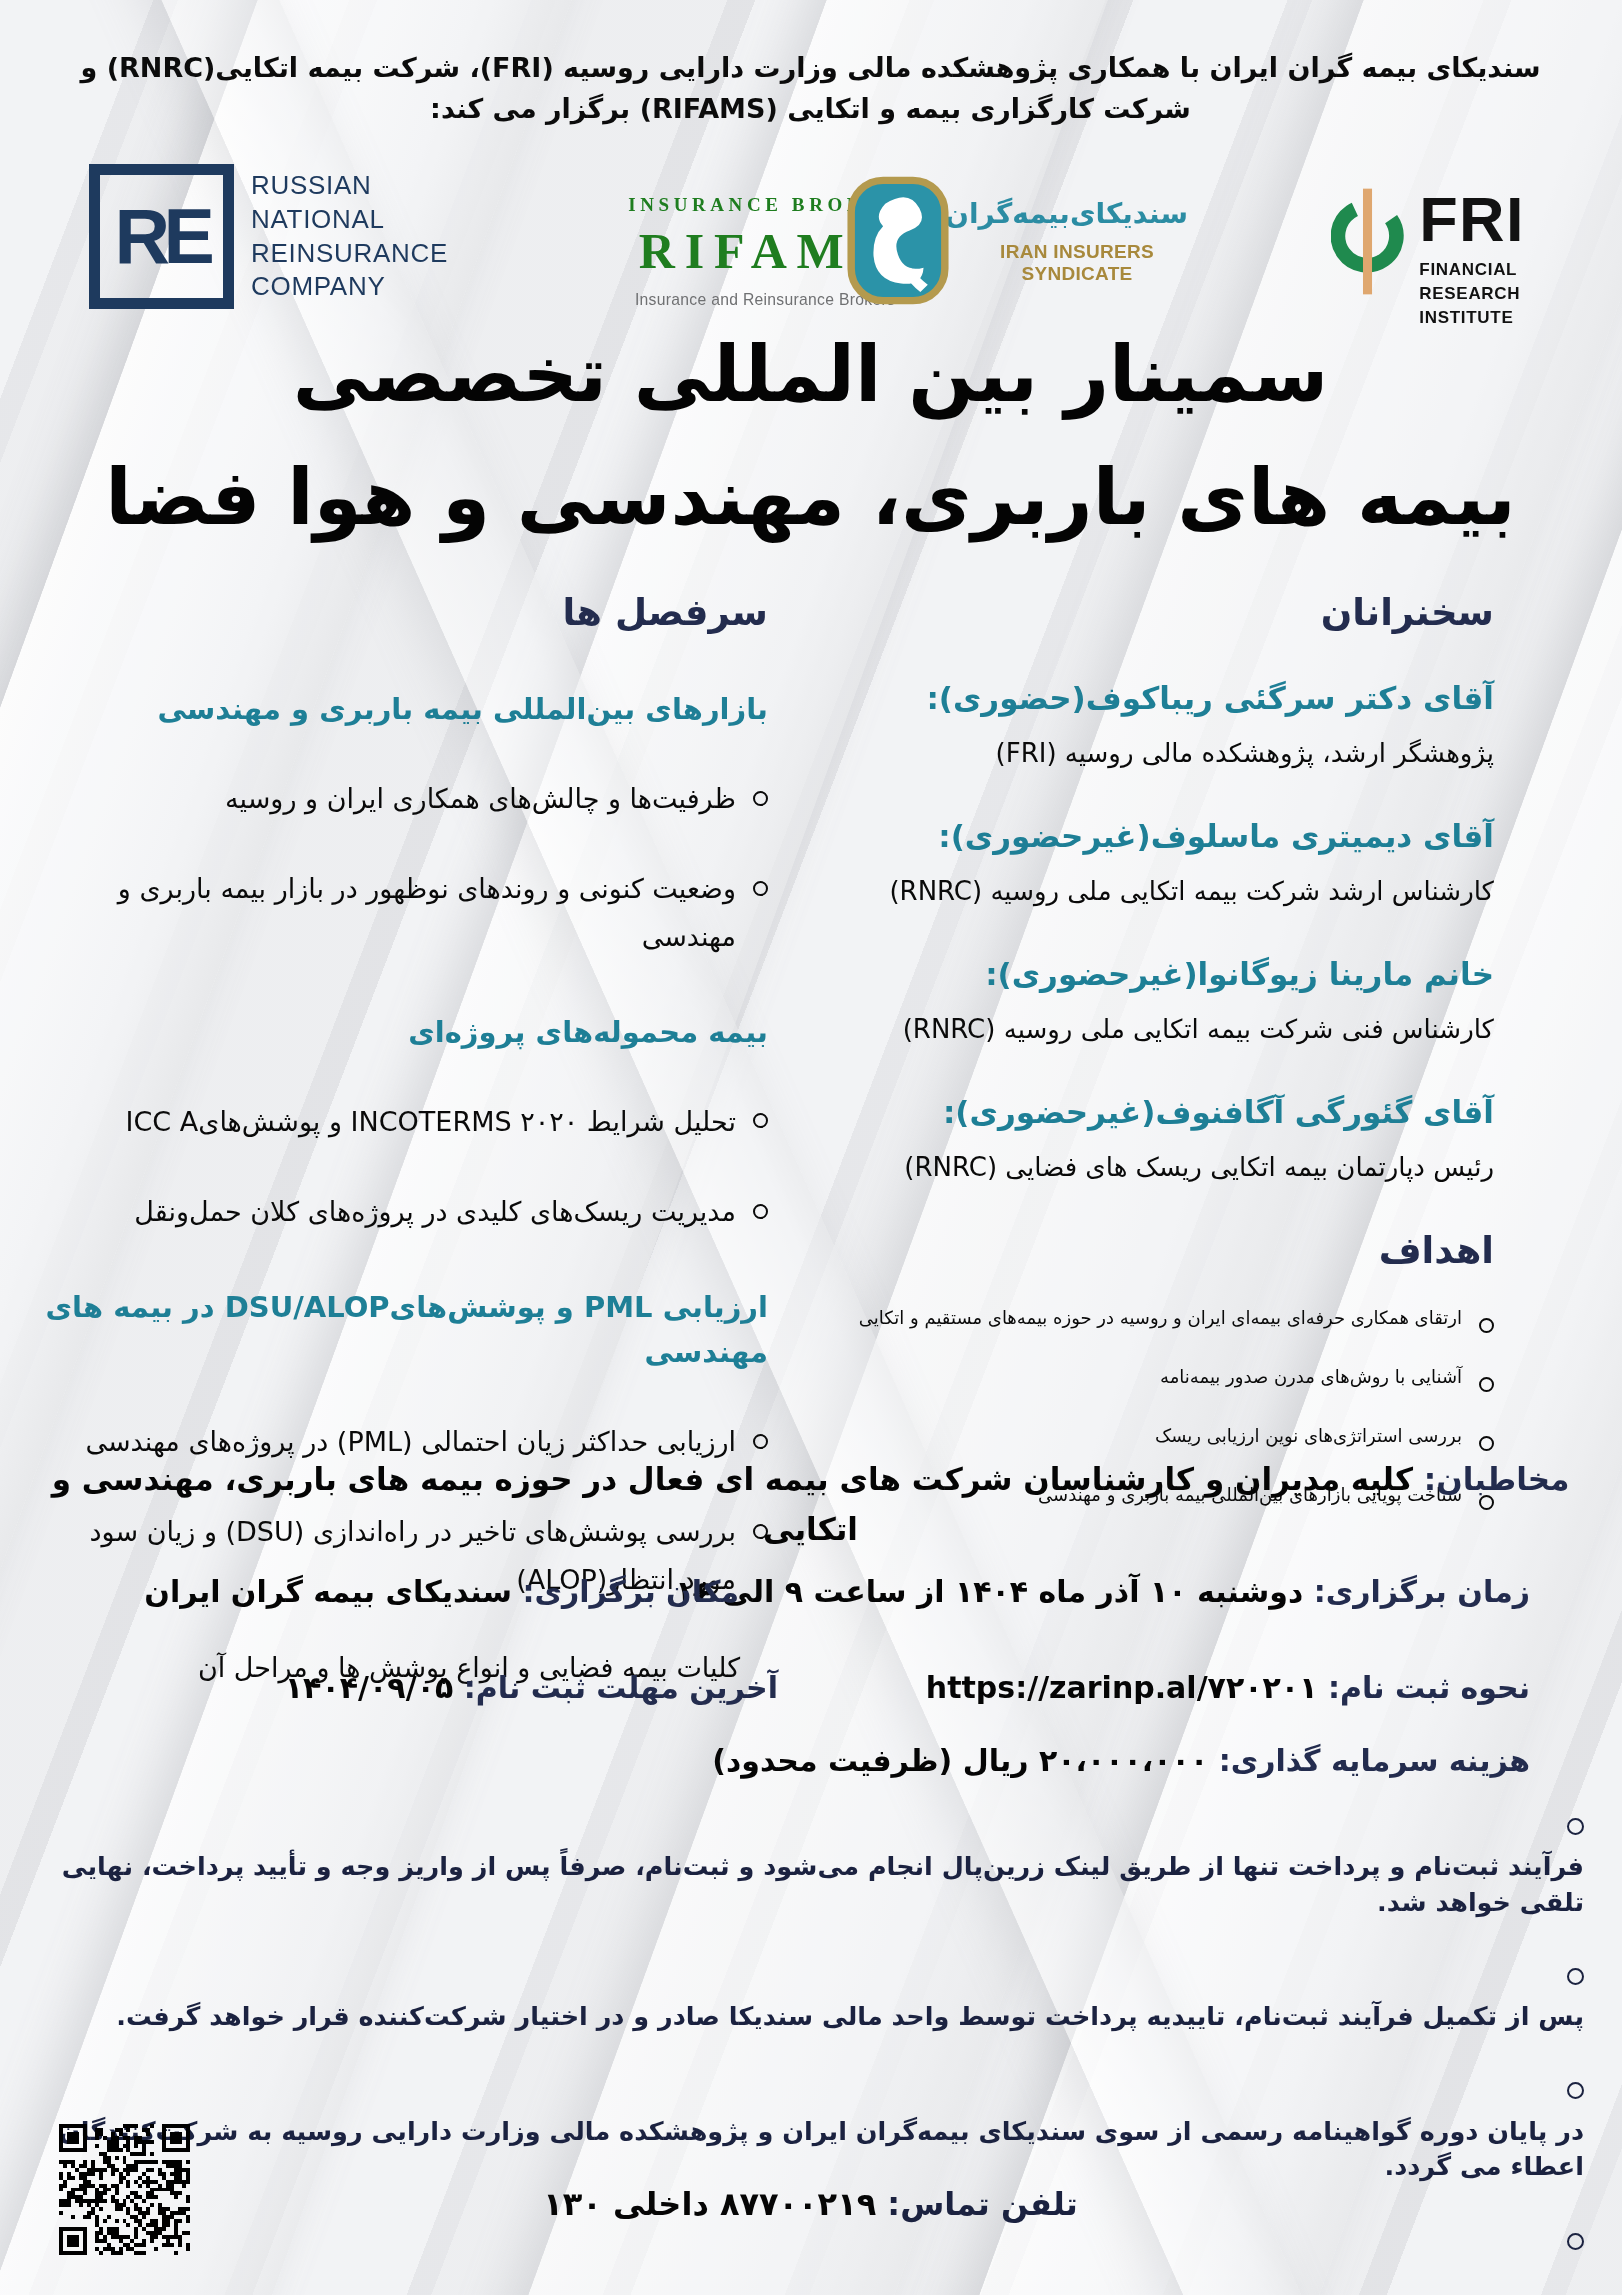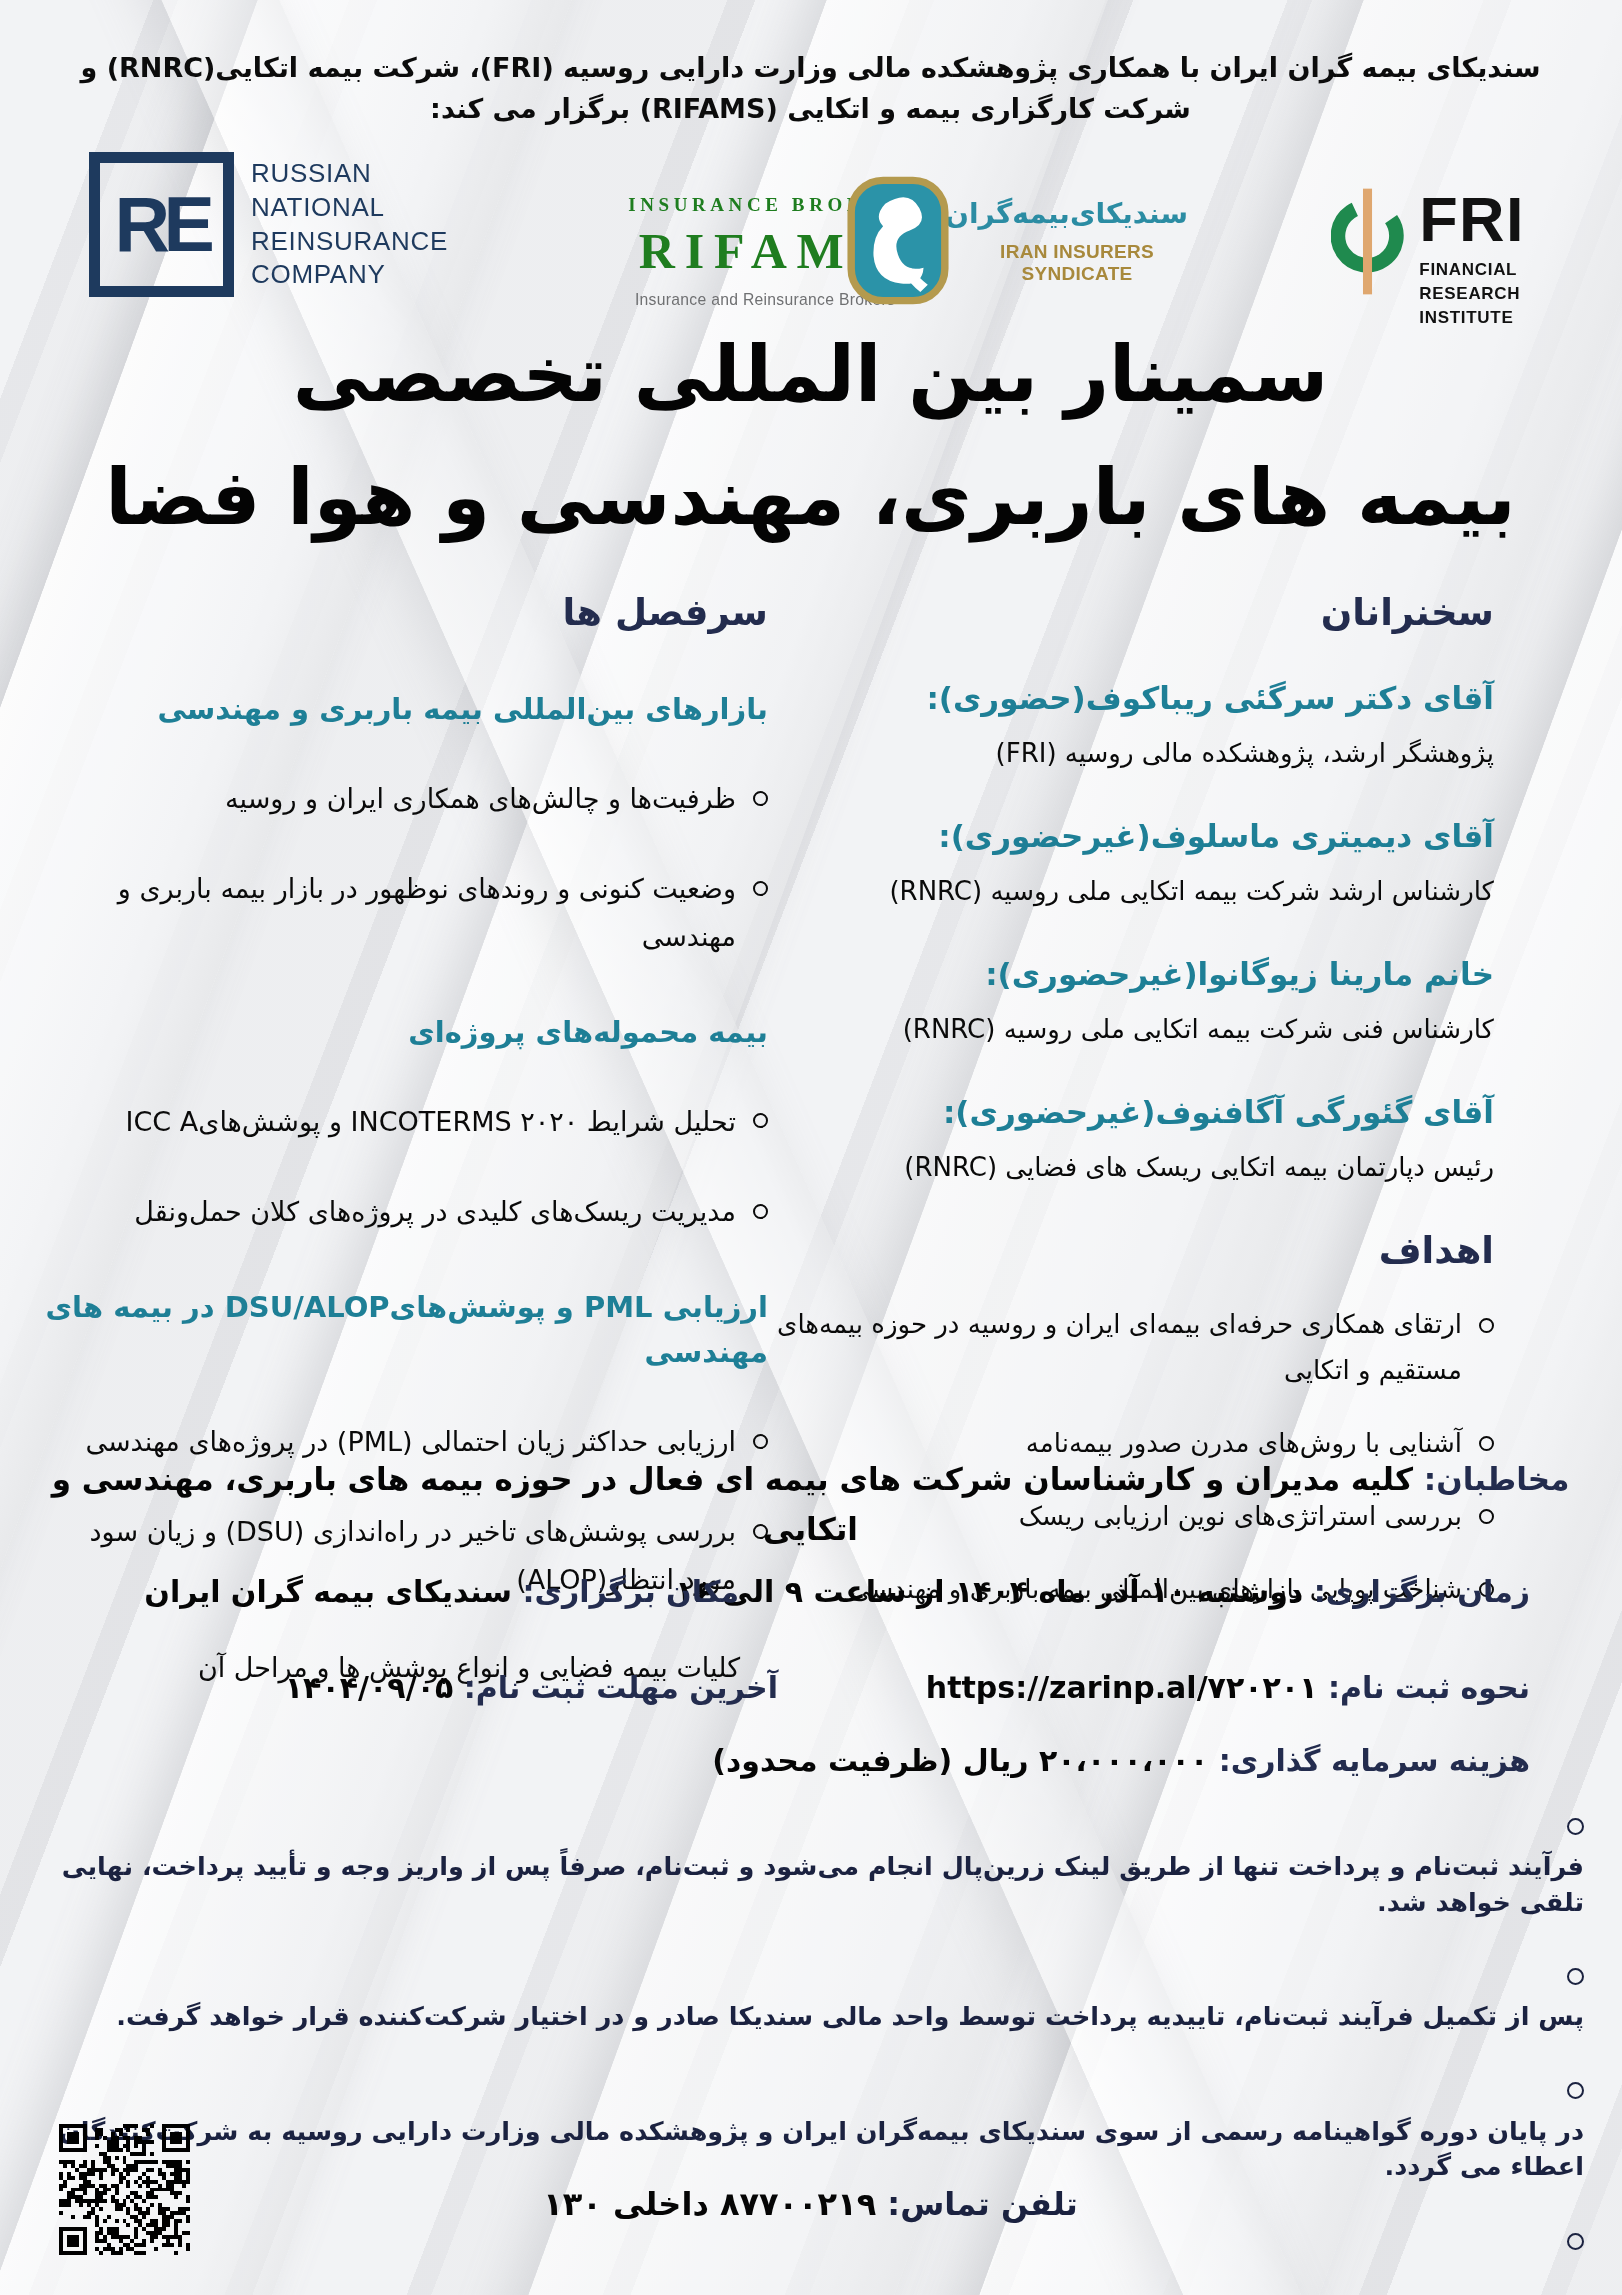--- a/index.html
+++ b/index.html
@@ -26,21 +26,21 @@
   .b5{left:687px;width:118px;opacity:.5;transform:skewX(24deg)}
 
   .abs{position:absolute;}
 
   
   .intro{top:48px;left:39px;right:39px;text-align:center;
     font-size:27px;font-weight:700;color:#0c0c0c;line-height:1.5;}
 
   
   .logo{display:flex;align-items:center;}
-  .rnrc{top:152px;left:90px;direction:ltr;gap:17px;}
+  .rnrc{top:164px;left:90px;direction:ltr;gap:17px;}
   .rnrc-mark{width:123px;height:123px;border:11px solid #1e3a5e;
     display:flex;align-items:center;justify-content:center;background:transparent;}
   .rnrc-mark span{font-family:"Liberation Sans",sans-serif;font-weight:800;
     font-size:77px;letter-spacing:-6.5px;color:#1e3a5e;line-height:1;}
   .rnrc-text div{font-family:"Liberation Sans",sans-serif;font-size:26px;
     line-height:1.3;color:#1e3a5e;letter-spacing:0.7px;font-weight:500;}
   .rifams{top:194px;left:609px;direction:ltr;display:block;text-align:center;width:314px;}
   .rifams .rf-top{font-family:"Liberation Serif",serif;font-weight:700;
     color:#1e7d1f;font-size:19px;letter-spacing:4.6px;}
   .rifams .rf-name{font-family:"Liberation Serif",serif;font-weight:800;
@@ -72,21 +72,21 @@
   .group-title{font-size:29px;font-weight:800;color:#1e7f96;margin-top:50px;line-height:1.55;}
   ul.blist{list-style:none;margin:0;padding:0;}
   ul.blist li{display:flex;gap:17px;margin-top:43px;
     font-size:27px;line-height:1.75;color:#0a0a0a;}
   .o{flex:none;width:11px;height:11px;border:2px solid #0a0a0a;border-radius:50%;margin-top:15.7px;}
   .noBullet{margin-top:41px;font-size:27px;line-height:1.75;color:#0a0a0a;padding-right:28px;}
 
   .spk-name{font-size:31px;font-weight:800;color:#1e7f96;margin-top:38px;line-height:1.5;}
   .spk-role{font-size:26px;color:#0a0a0a;margin-top:11.8px;line-height:1.6;}
   .obj-h{margin-top:38px;}
-  ul.objlist li{margin-top:27.5px;font-size:26px;line-height:1.75;}
+  ul.objlist li{margin-top:27.5px;font-size:18px;line-height:1.75;}
 
   
   .audience{top:1455px;left:46px;right:46px;text-align:center;
     font-size:31px;font-weight:800;line-height:1.6;}
   .aud-label{color:#232c4e;}
   .aud-text{color:#050505;}
 
   
   .detail{font-size:30px;font-weight:800;line-height:1.5;white-space:nowrap;}
   .d-label{color:#232c4e;}

